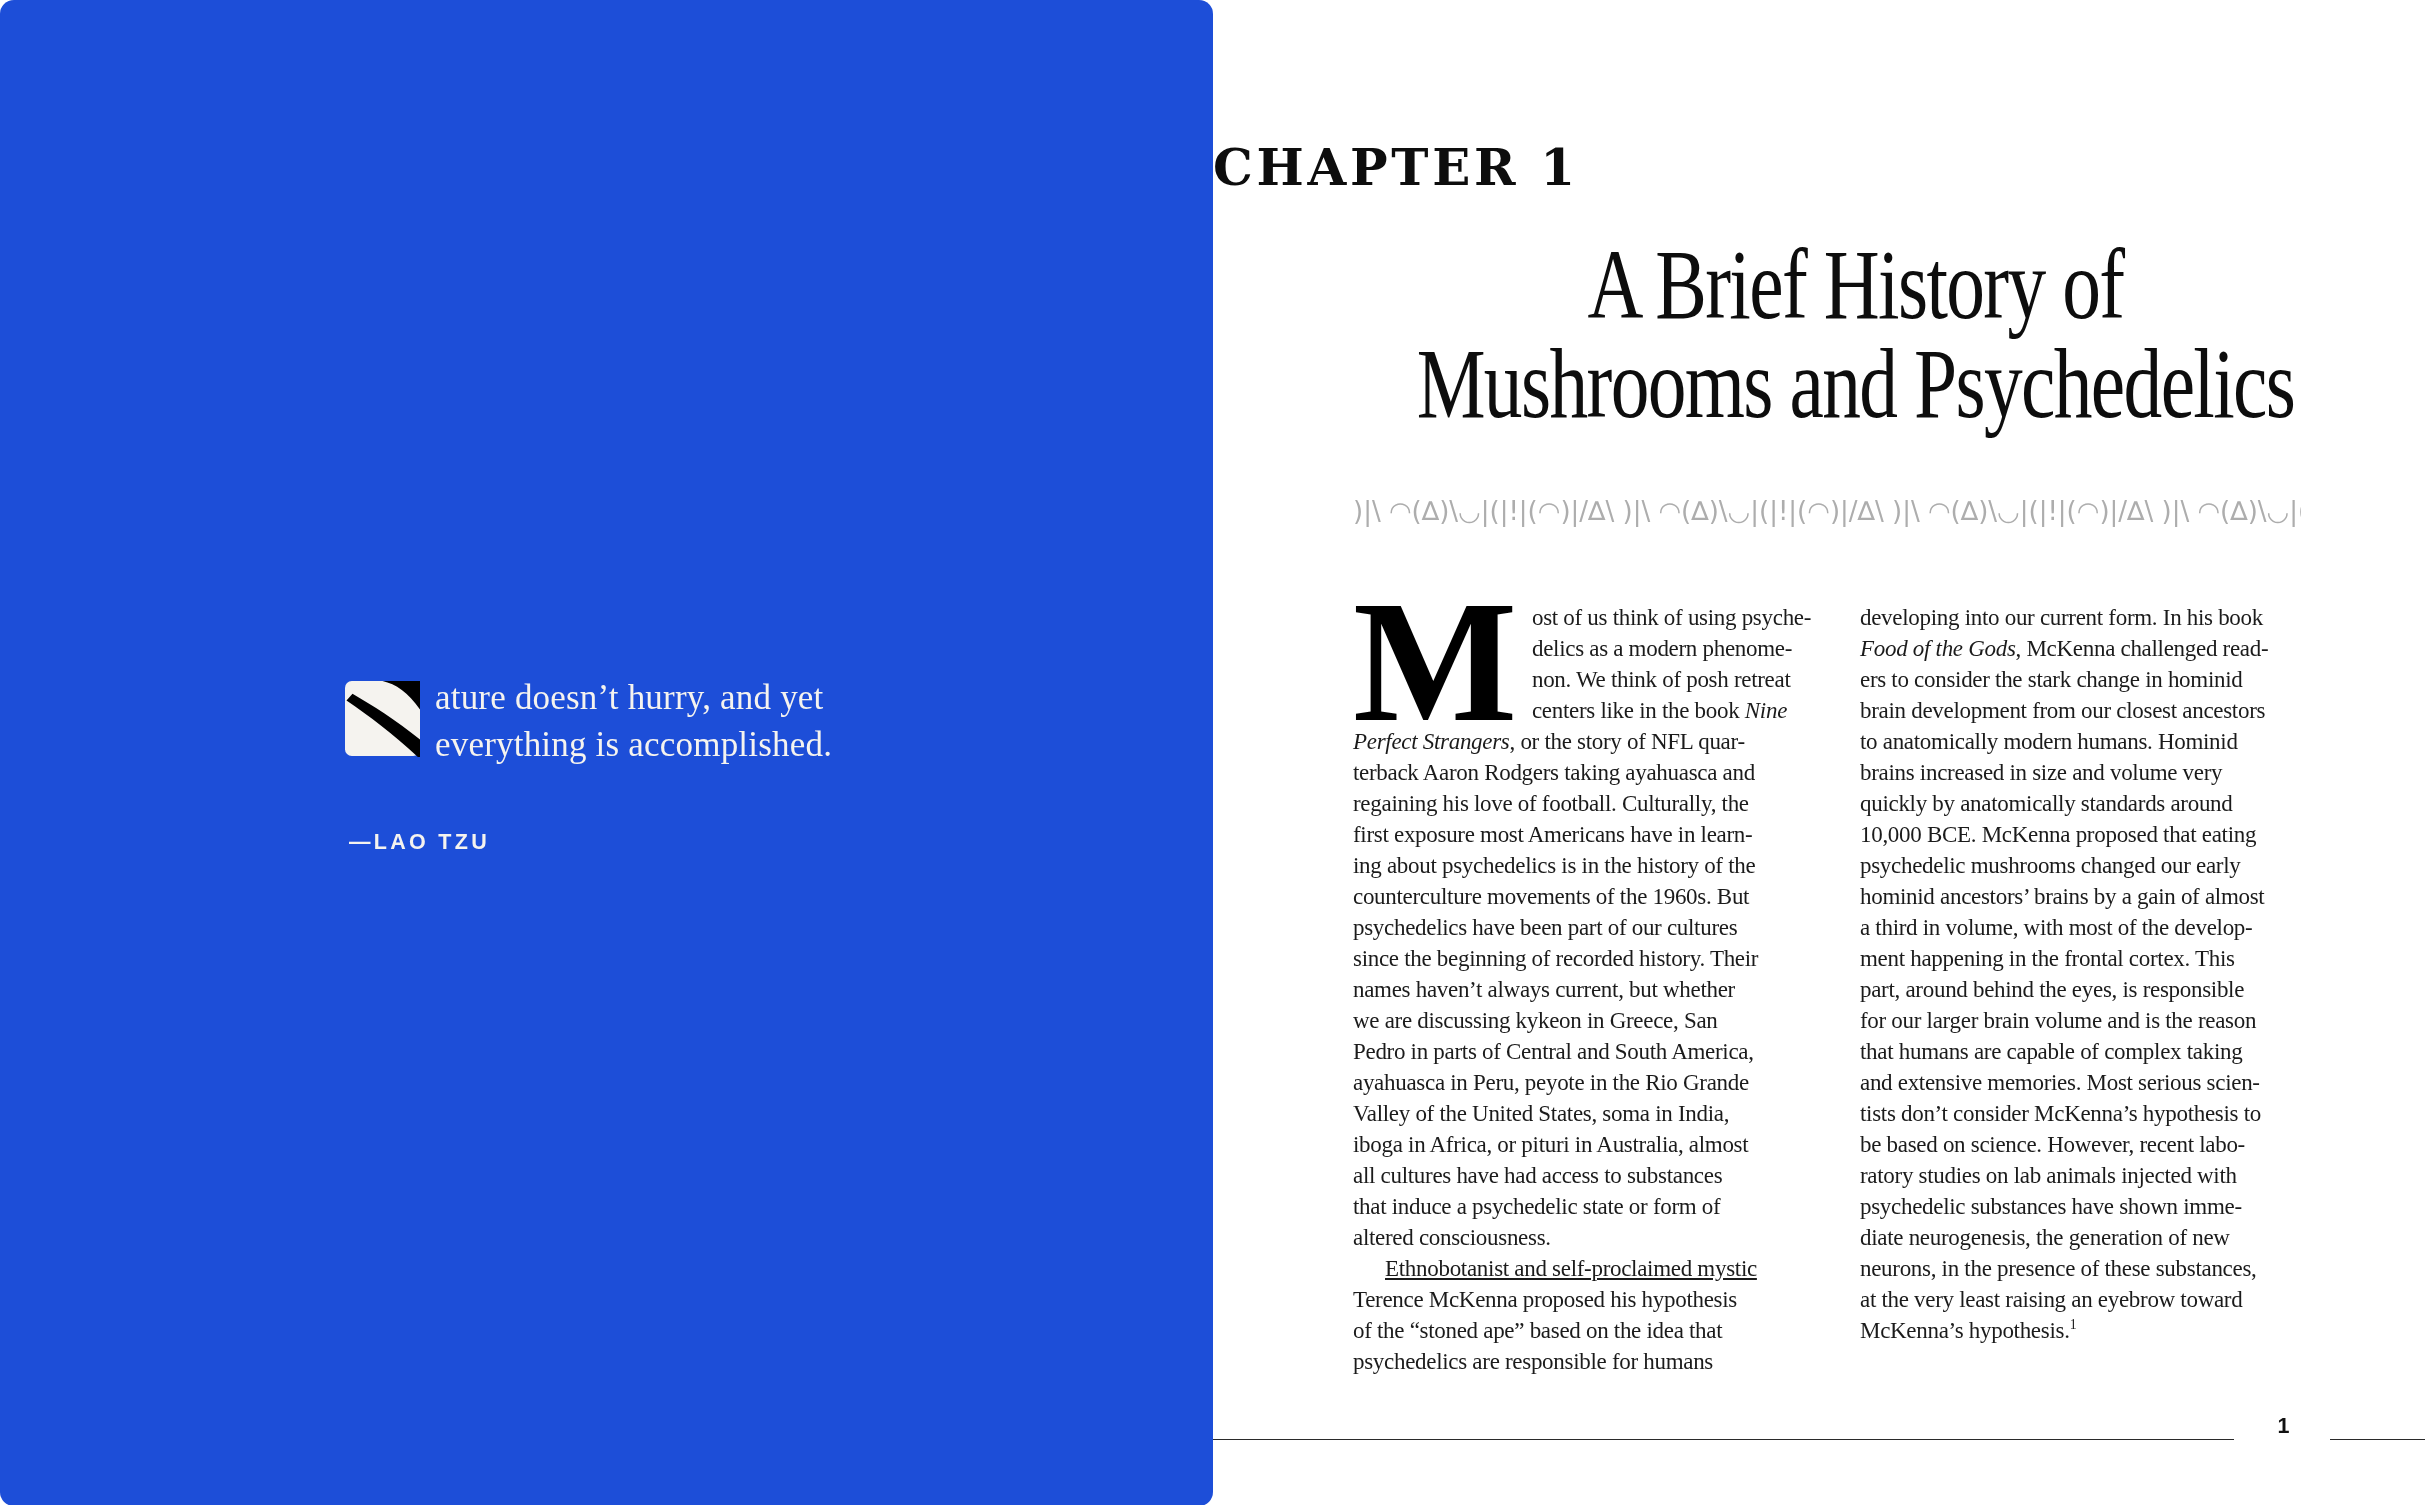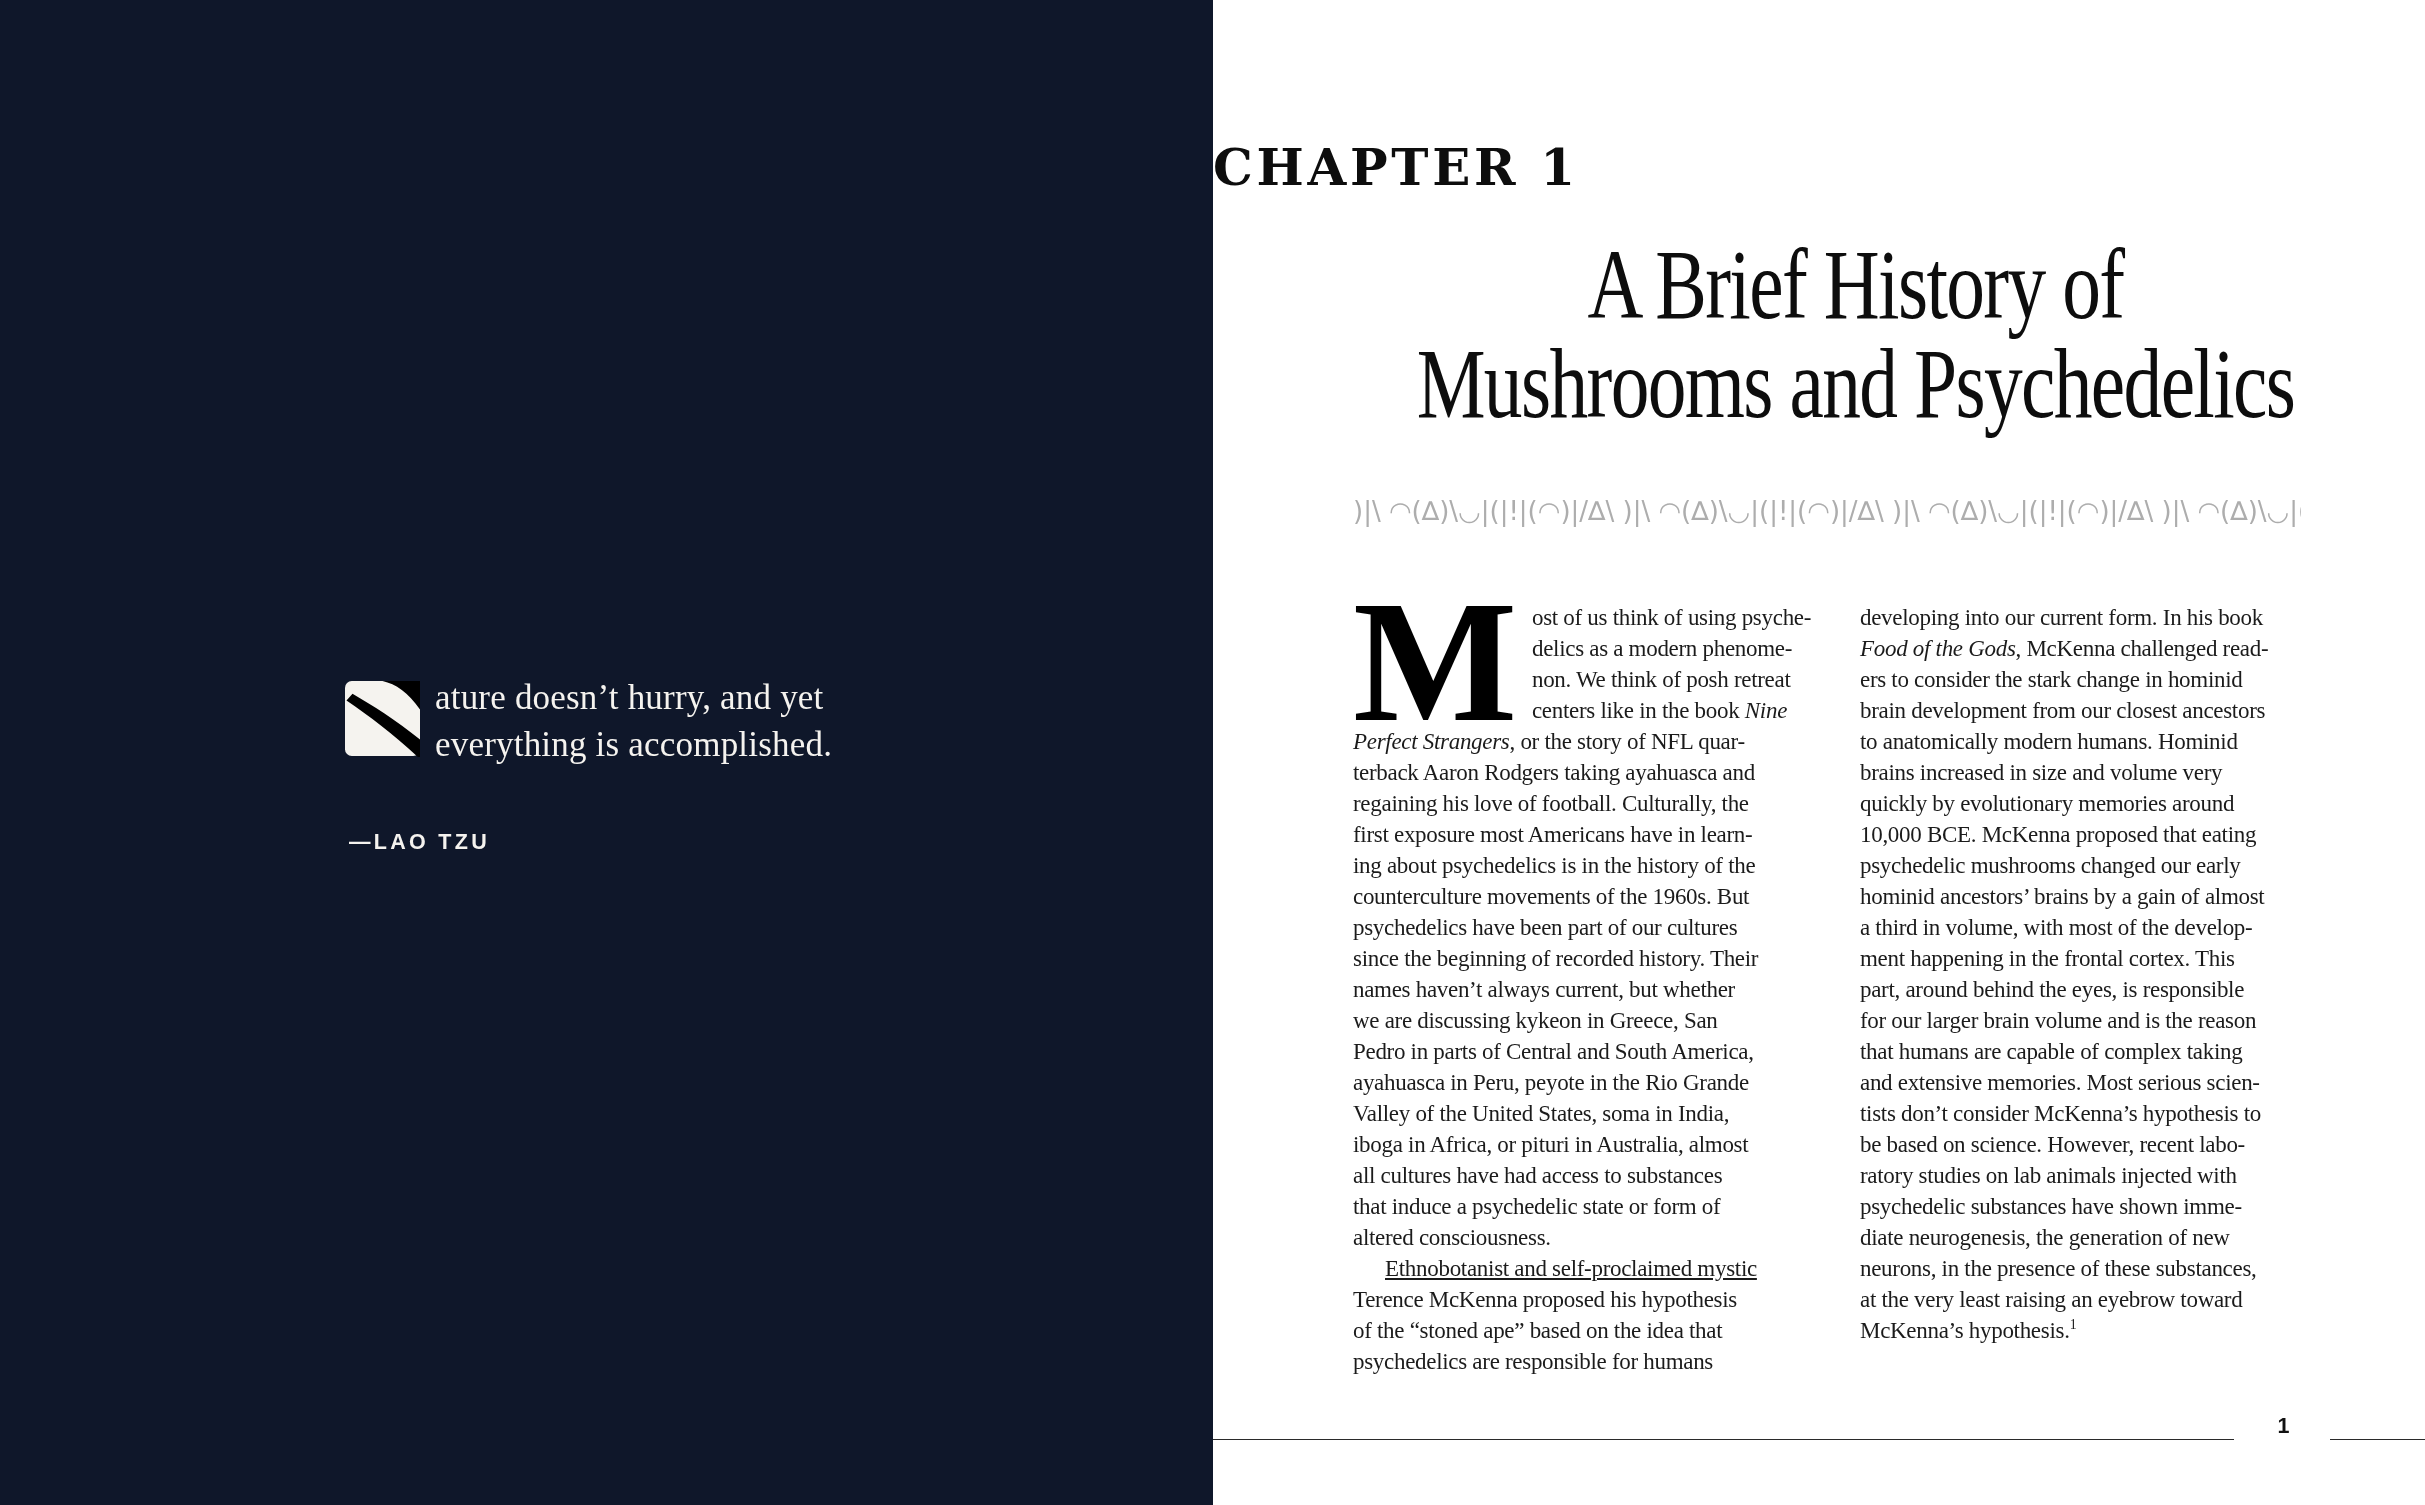--- a/index.html
+++ b/index.html
@@ -5,21 +5,21 @@
   html, body { margin: 0; padding: 0; background: #e8e8e8; }
   .spread {
     position: relative;
     width: 2426px;
     height: 1506px;
     background: #ffffff;
     overflow: hidden;
     font-family: "Liberation Serif", serif;
   }
   .page { position: absolute; top: 0; height: 1506px; width: 1213px; }
-  .page-left  { left: 0; background: #0f172a; }
+  .page-left  { left: 0; background: #1d4ed8; border-radius: 14px; }
   .page-right { left: 1213px; background: #ffffff; }
 
   
   .quote-block {
     position: absolute;
     left: 345px;
     top: 674px;
     width: 578px;
     color: #f5f3ef;
     font-size: 35px;
@@ -203,21 +203,21 @@
           </div>
       </div>
       <div class="body-col">
         <div>
             <div class="tline"><span>developing into our current form. In his book</span></div>
             <div class="tline"><i>Food of the Gods</i><span>, McKenna challenged read-</span></div>
             <div class="tline"><span>ers to consider the stark change in hominid</span></div>
             <div class="tline"><span>brain development from our closest ancestors</span></div>
             <div class="tline"><span>to anatomically modern humans. Hominid</span></div>
             <div class="tline"><span>brains increased in size and volume very</span></div>
-            <div class="tline"><span>quickly by evolutionary memories around</span></div>
+            <div class="tline"><span>quickly by anatomically standards around</span></div>
             <div class="tline"><span>10,000 BCE. McKenna proposed that eating</span></div>
             <div class="tline"><span>psychedelic mushrooms changed our early</span></div>
             <div class="tline"><span>hominid ancestors’ brains by a gain of almost</span></div>
             <div class="tline"><span>a third in volume, with most of the develop-</span></div>
             <div class="tline"><span>ment happening in the frontal cortex. This</span></div>
             <div class="tline"><span>part, around behind the eyes, is responsible</span></div>
             <div class="tline"><span>for our larger brain volume and is the reason</span></div>
             <div class="tline"><span>that humans are capable of complex taking</span></div>
             <div class="tline"><span>and extensive memories. Most serious scien-</span></div>
             <div class="tline"><span>tists don’t consider McKenna’s hypothesis to</span></div>

